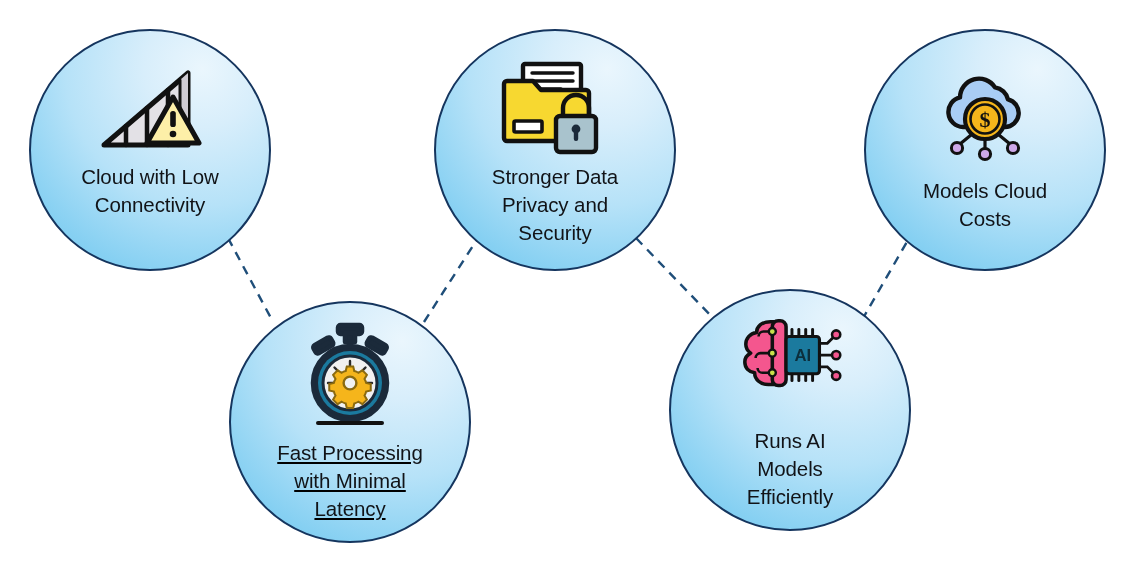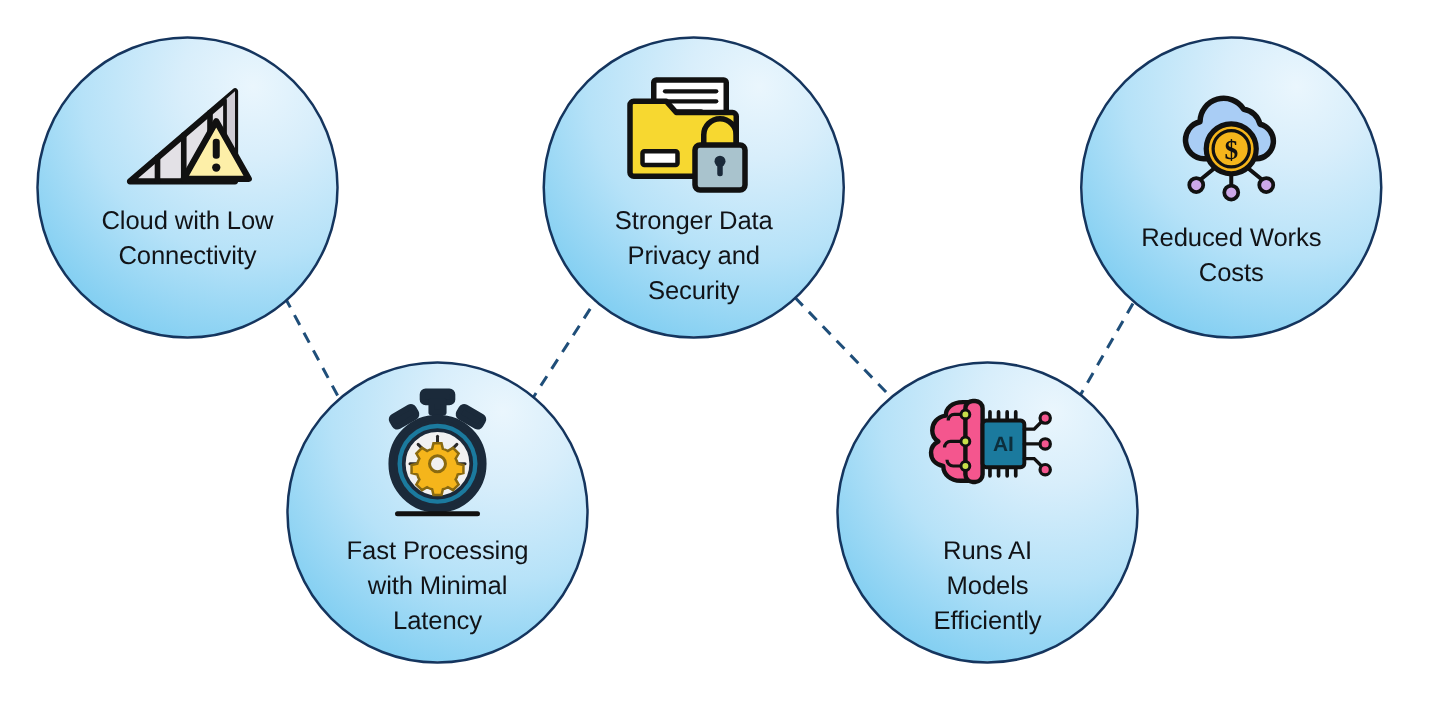--- a/index.html
+++ b/index.html
@@ -89,21 +89,21 @@
         <g fill="#111111">
           <rect x="74.2" y="48" width="5.6" height="16" rx="2.6"></rect>
           <circle cx="77" cy="71" r="3.3"></circle>
         </g>
       </svg>
     </div>
     <div class="label">Cloud with Low
 Connectivity</div>
   </div>
 
-  <div class="node n-fast" style="left:229px;top:289px;">
+  <div class="node n-fast" style="left:229px;top:301px;text-decoration:underline;">
     <div class="icon-wrap">
       <svg width="106" height="110" viewBox="0 0 106 110">
         <g stroke="#1b2a3a" stroke-width="4.5" stroke-linejoin="round" stroke-linecap="round">
 
           <rect x="41" y="4" width="24" height="9" rx="2.5" fill="#1b2a3a"></rect>
           <rect x="48" y="12" width="10" height="9" fill="#1b2a3a"></rect>
 
           <g fill="#1b2a3a">
             <rect x="16" y="20" width="20" height="9" rx="2.5" transform="rotate(-30 26 24)"></rect>
             <rect x="70" y="20" width="20" height="9" rx="2.5" transform="rotate(30 80 24)"></rect>
@@ -241,17 +241,17 @@
           <circle cx="80" cy="83" r="5.6"></circle>
         </g>
 
         <g>
           <circle cx="52" cy="54" r="20" fill="#f5b51b" stroke="#111111" stroke-width="4.2"></circle>
           <circle cx="52" cy="54" r="14.5" fill="#f5b51b" stroke="#111111" stroke-width="2.6"></circle>
           <text x="52" y="62" font-family="'Liberation Serif',serif" font-size="22" font-weight="bold" text-anchor="middle" fill="#111111">$</text>
         </g>
       </svg>
     </div>
-    <div class="label">Reduced Works
+    <div class="label">Models Cloud
 Costs</div>
   </div>
 
 </div>
 
 </body></html>

